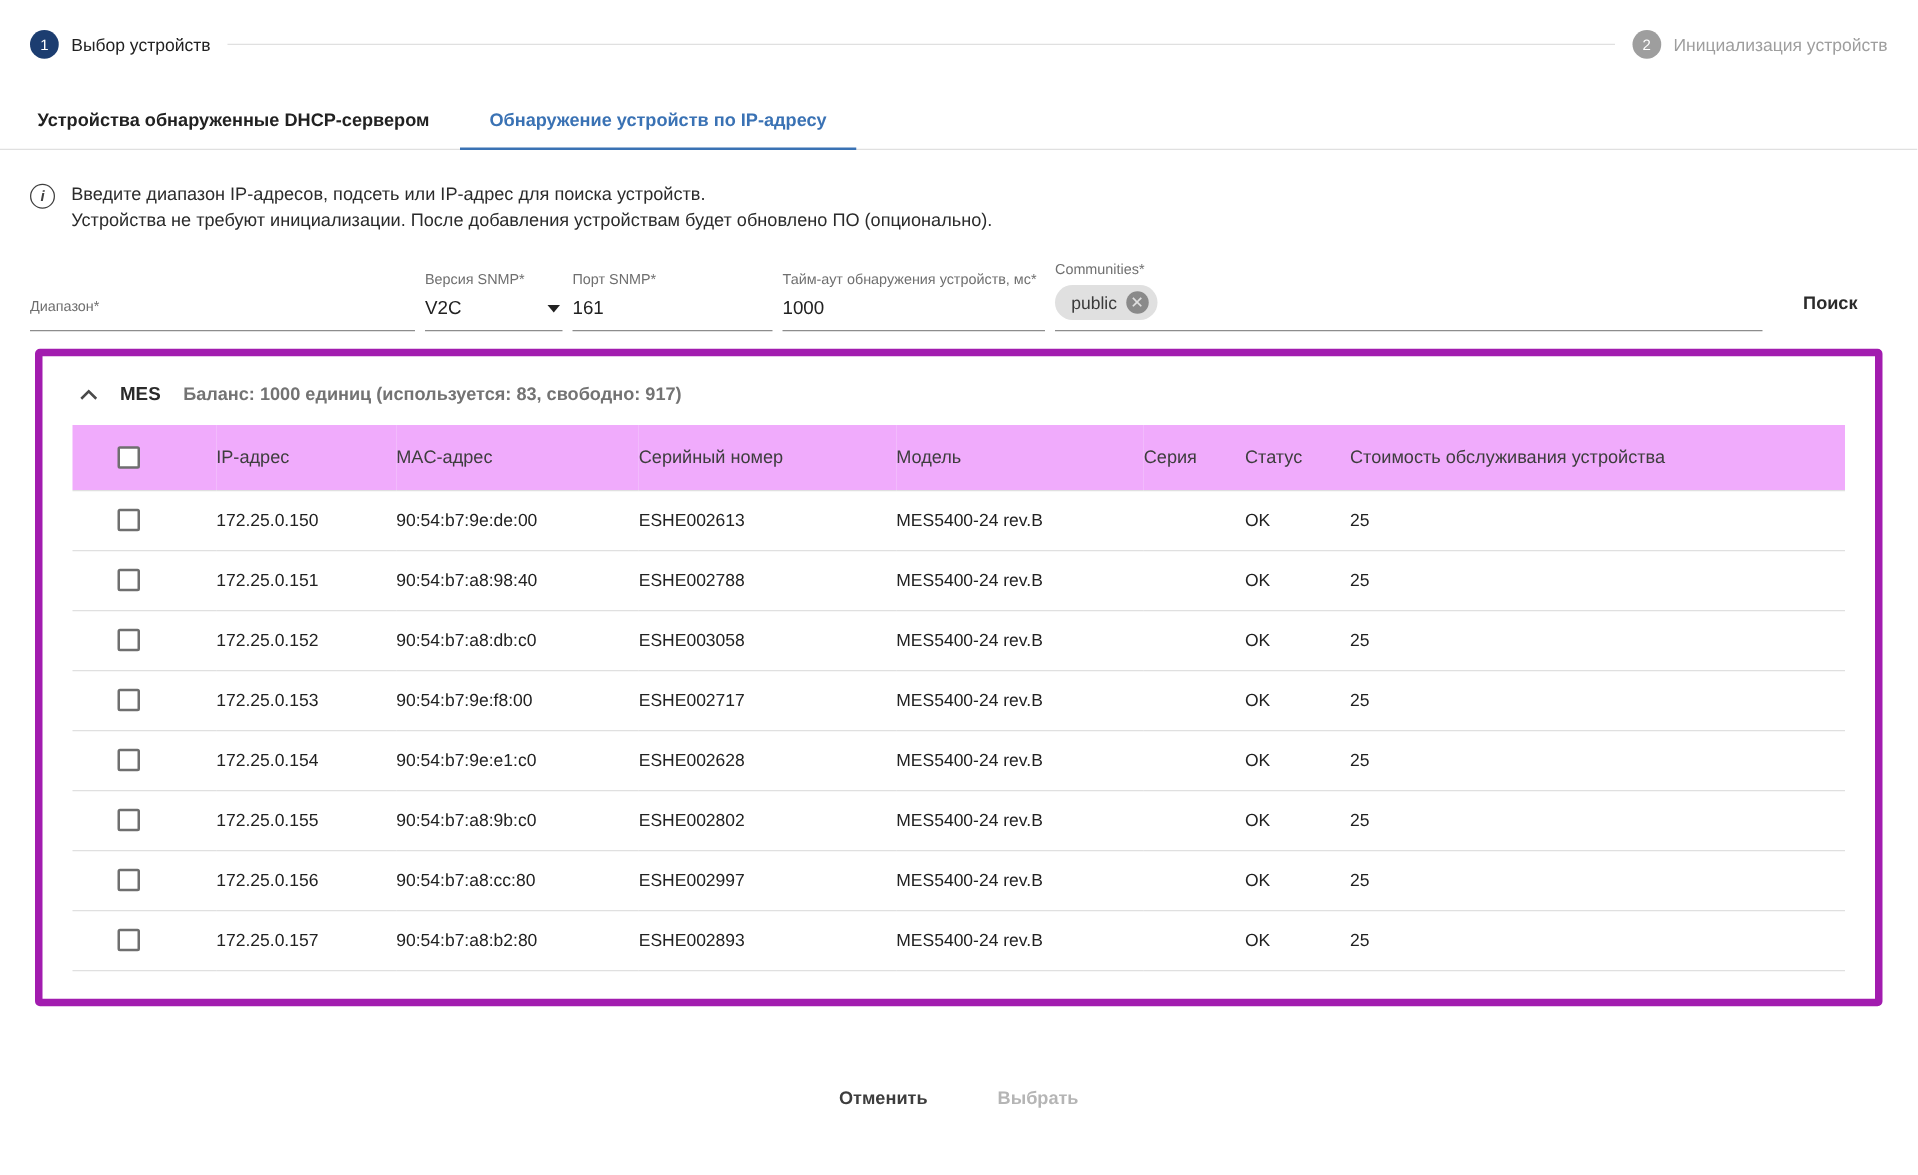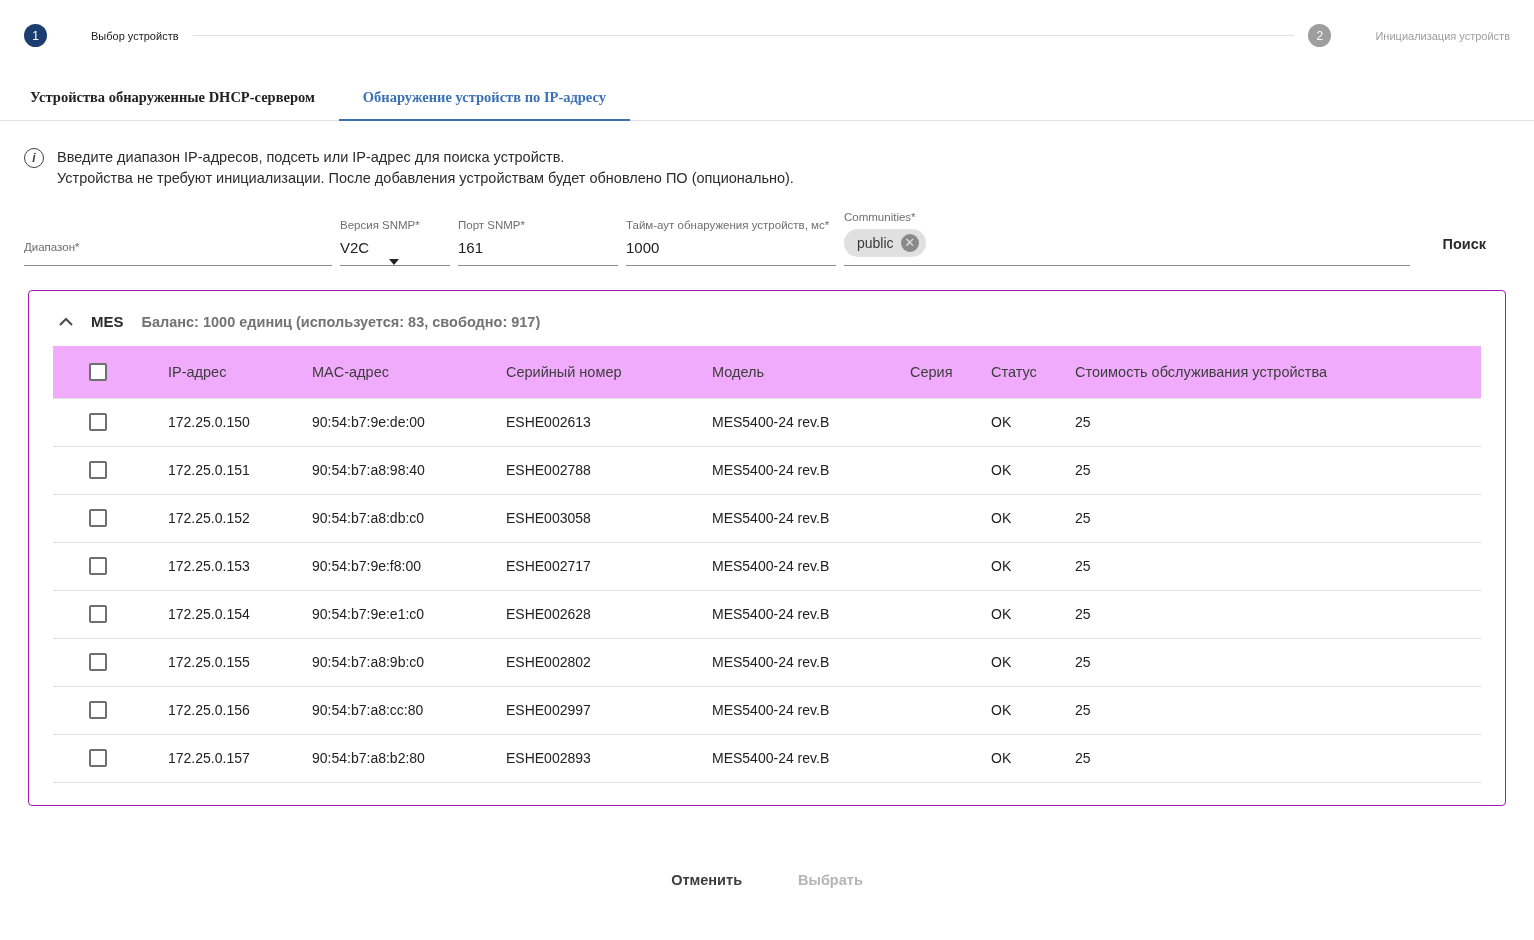--- a/index.html
+++ b/index.html
@@ -8,30 +8,30 @@
 
   
   .stepper { display: flex; align-items: center; padding: 24px 24px 0 24px; }
   .step { display: flex; align-items: center; gap: 10px; cursor: pointer; }
   .step-circle {
     width: 23px; height: 23px; border-radius: 50%; background: #1c3d70;
     color: #ffffff; font-size: 12px; display: inline-flex; align-items: center;
     justify-content: center; flex: 0 0 auto;
   }
   .step.inactive .step-circle { background: #9e9e9e; }
-  .step-label { font-size: 11px; color: #212121; margin-left: 34px; }
+  .step-label { font-size: 14px; color: #212121; }
   .step.inactive .step-label { color: #9e9e9e; }
   .step-line { flex: 1; height: 1px; background: #e0e0e0; margin: 0 14px; }
 
   
   .tabs { display: flex; margin-top: 28px; border-bottom: 1px solid #e0e0e0; padding: 0 6px; }
   .tab {
     padding: 14px 24px 13px 24px; font-size: 14.5px; font-weight: bold;
     color: #212121; cursor: pointer; border-bottom: 2px solid transparent;
-    margin-bottom: -1px; white-space: nowrap; font-family: Liberation Serif, serif;
+    margin-bottom: -1px; white-space: nowrap;
   }
   .tab.active { color: #3a72b4; border-bottom-color: #3a72b4; }
 
   
   .info-row { display: flex; align-items: flex-start; gap: 13px; margin: 26px 24px 0 24px; }
   .info-icon {
     width: 20px; height: 20px; border-radius: 50%; border: 1.6px solid #3f3f3f;
     color: #3f3f3f; font-size: 12px; font-weight: bold; font-style: italic;
     display: inline-flex; align-items: center; justify-content: center; flex: 0 0 auto;
     margin-top: 1px;
@@ -44,40 +44,40 @@
   .field label { font-size: 11.5px; color: #6f6f6f; margin-bottom: 6px; white-space: nowrap; }
   .field .value, .field input {
     font-size: 15px; color: #212121; border: none; outline: none; background: transparent;
     font-family: "Liberation Sans", sans-serif; height: 22px; line-height: 22px; width: 100%;
   }
   .f-range { width: 308px; }
   .f-snmpver { width: 110px; }
   .f-snmpport { width: 160px; }
   .f-timeout { width: 210px; }
   .f-communities { flex: 1; }
-  .select-display { display: flex; align-items: center; justify-content: space-between; height: 22px; cursor: pointer; flex-direction: column; }
+  .select-display { display: flex; align-items: center; justify-content: space-between; height: 22px; cursor: pointer; }
   .select-arrow { width: 0; height: 0; border-left: 5px solid transparent; border-right: 5px solid transparent; border-top: 6px solid #212121; margin-right: 2px; }
   .f-communities .value-area { display: flex; align-items: flex-start; height: 30px; }
   .chip {
     display: inline-flex; align-items: center; gap: 7px; background: #e0e0e0;
     border-radius: 16px; padding: 5px 7px 5px 13px; font-size: 14px; color: #3a3a3a;
   }
   .chip-x {
     width: 18px; height: 18px; border-radius: 50%; background: #8a8a8a; color: #e0e0e0;
     font-size: 13px; line-height: 18px; display: inline-flex; align-items: center;
     justify-content: center; cursor: pointer;
   }
   .search-btn {
     font-size: 14.5px; font-weight: bold; color: #2b2b2b; background: none; border: none;
     cursor: pointer; font-family: "Liberation Sans", sans-serif; margin: 0 24px 14px 24px;
     white-space: nowrap;
   }
 
   
-  .panel { margin: 24px 28px 0 28px; border: 1px solid #a21caf; border-radius: 4px; padding: 0 24px 22px 24px; }
+  .panel { margin: 14px 28px 0 28px; border: 6px solid #a21caf; border-radius: 4px; padding: 0 24px 22px 24px; }
   .panel-header { display: flex; align-items: center; gap: 18px; padding: 22px 0 16px 6px; }
   .collapse-icon { cursor: pointer; display: inline-flex; color: #4a4a4a; }
   .group-label { font-size: 15px; font-weight: bold; color: #2b2b2b; }
   .balance-label { font-size: 14.5px; font-weight: bold; color: #737373; }
 
   
   table { width: 100%; border-collapse: collapse; table-layout: fixed; }
   thead tr { background: #f0abfc; height: 52px; }
   th { text-align: left; font-size: 14.5px; font-weight: 500; color: #3d3d3d; padding: 0 4px 0 0; }
   tbody tr { height: 48px; border-bottom: 1px solid #e0e0e0; }

